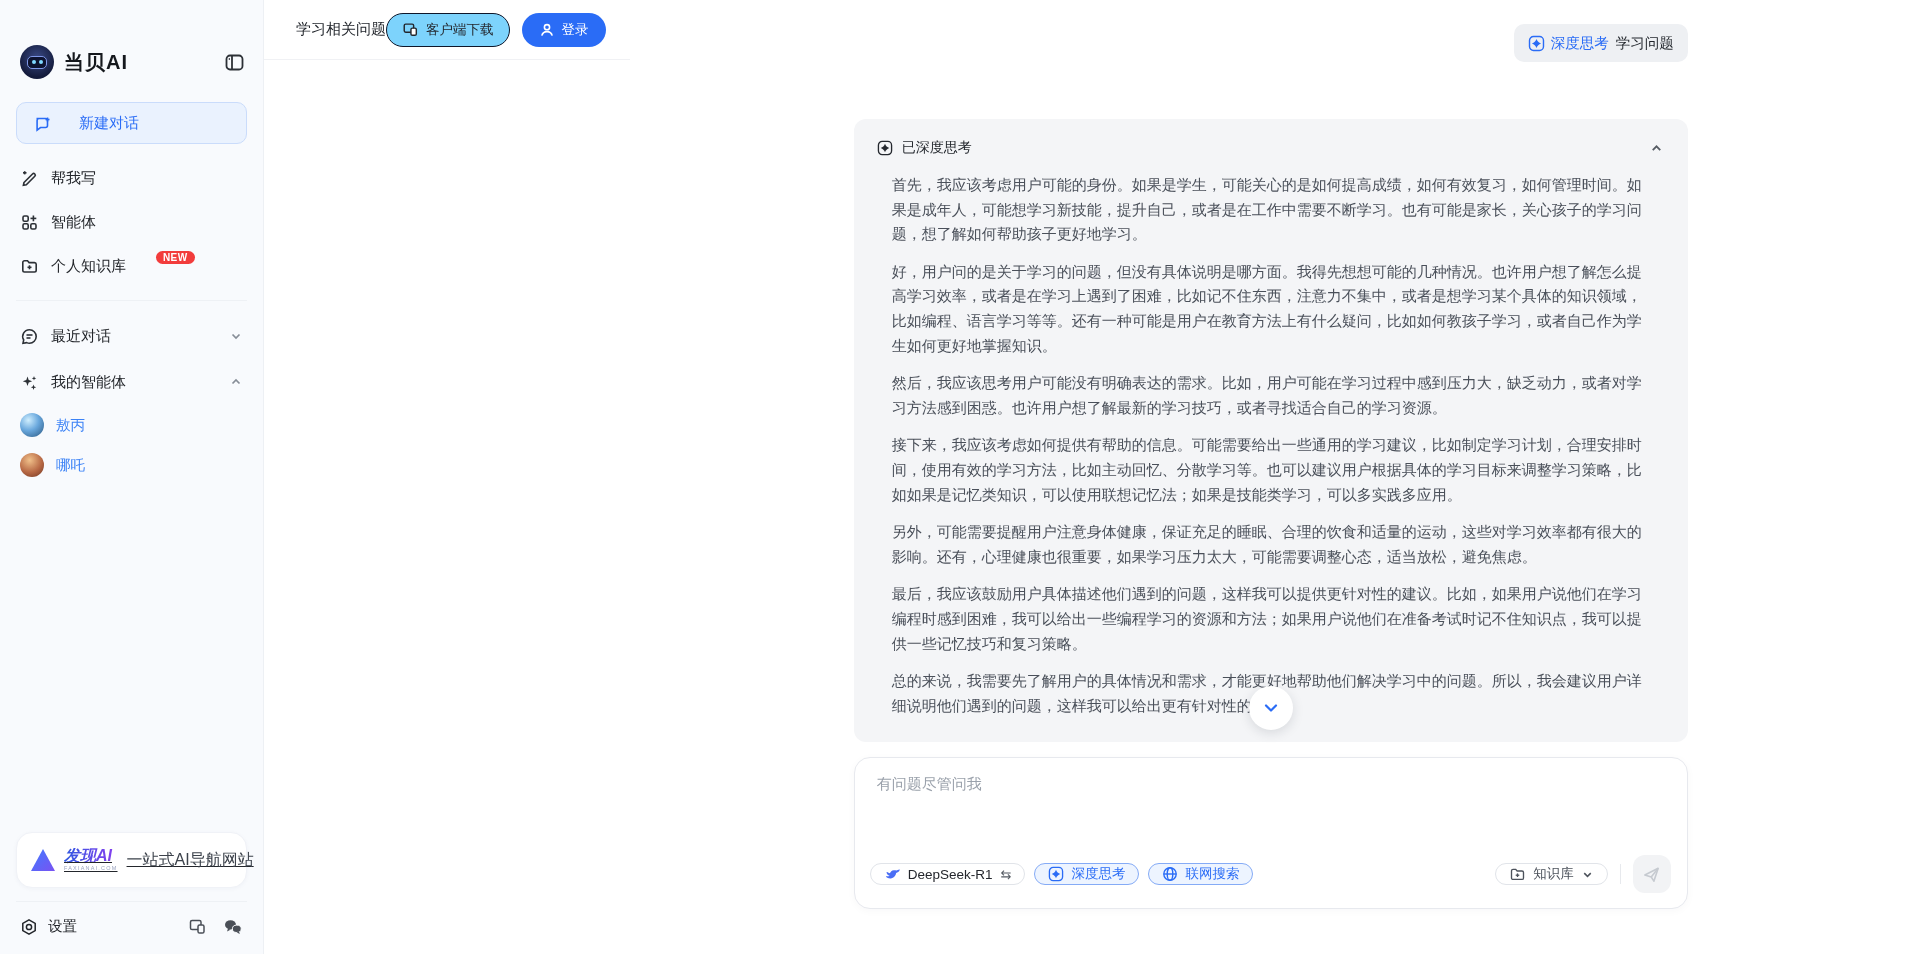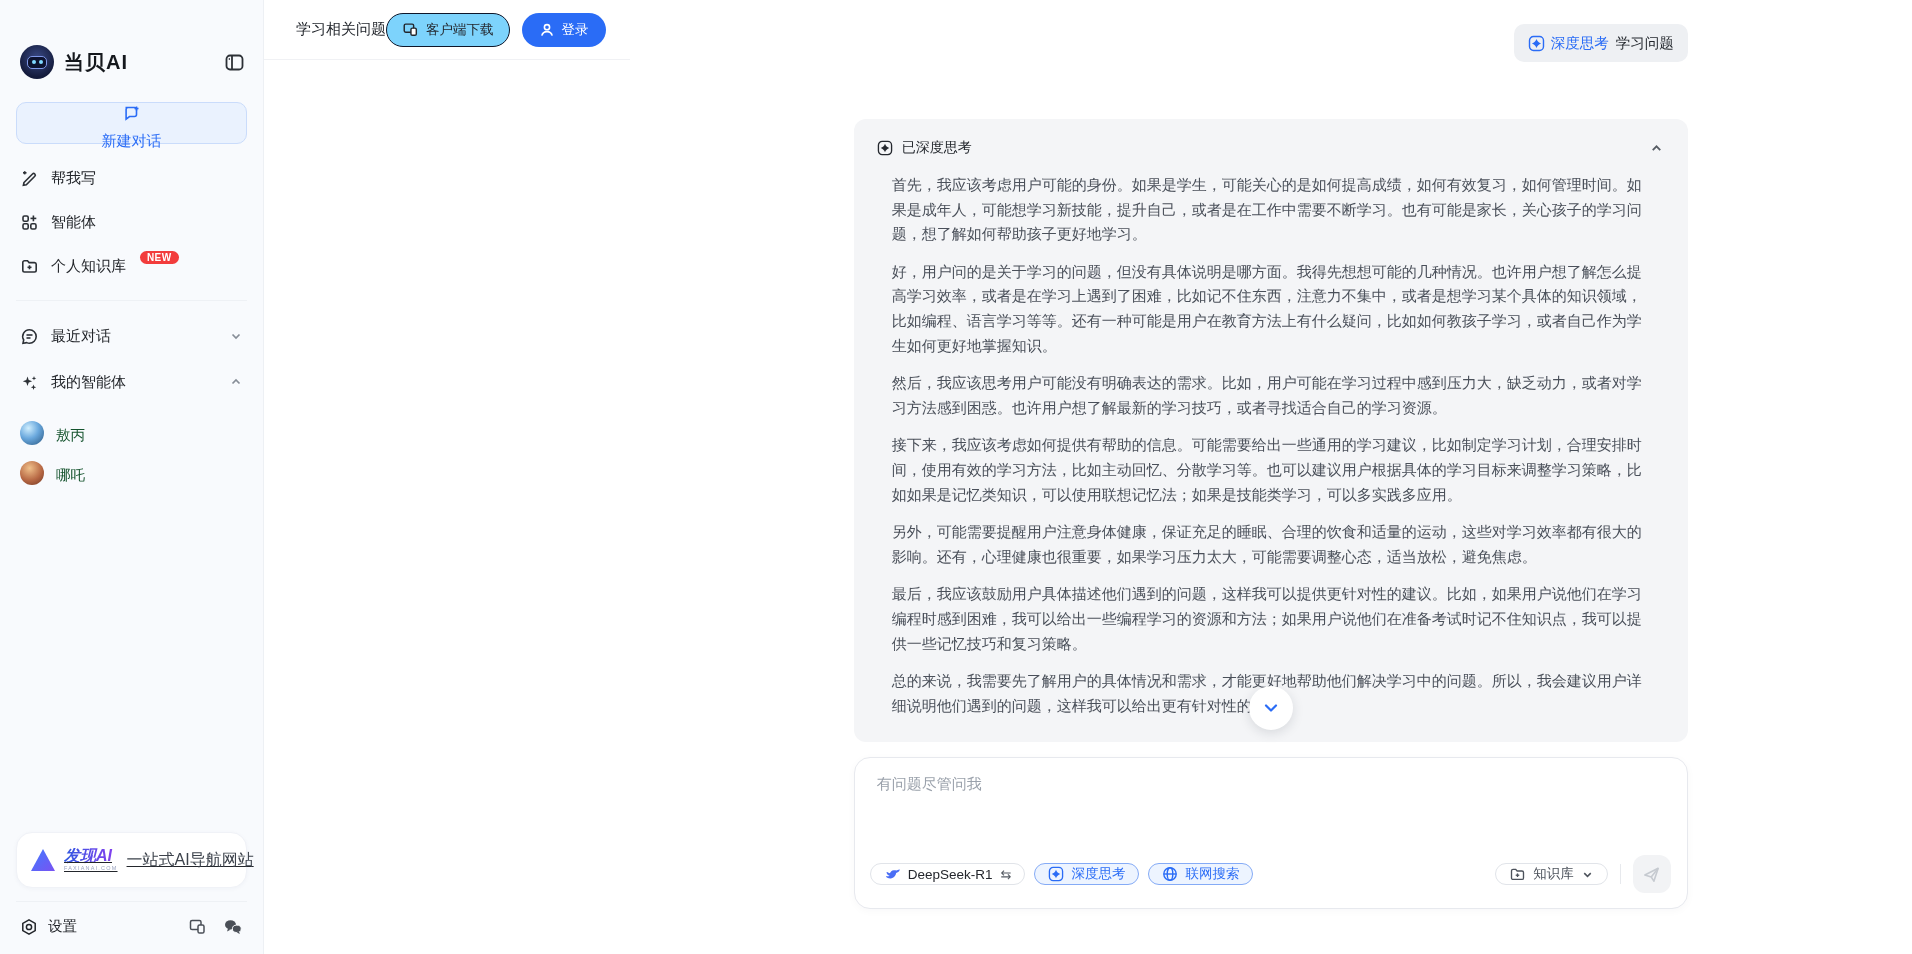--- a/index.html
+++ b/index.html
@@ -15,32 +15,32 @@
     background:radial-gradient(circle at 50% 38%, #3a4a86 0%, #141b3c 70%);
     display:flex; align-items:center; justify-content:center; position:relative; }
   .logo-face { width:20px; height:13px; border-radius:5px; background:#0d1330;
     border:1.5px solid #7e97e8; display:flex; align-items:center; justify-content:center; gap:3px; }
   .logo-face i { width:4px; height:4px; border-radius:2px; background:#7fd9ff; display:block; }
   .logo-text { font-size:20px; font-weight:700; letter-spacing:1px; color:#15181d; }
   .collapse-btn { margin-left:auto; background:none; border:none; cursor:pointer;
     display:flex; align-items:center; color:#2c3036; }
   .new-chat { margin:8px 16px 12px; height:42px; border-radius:10px; cursor:pointer;
     background:#eaf2fe; border:1px solid #cadcfb; color:#2a6cf6;
-    display:flex; align-items:center; gap:10px; padding:0 16px; font-size:15px;flex-direction:column; }
+    display:flex; align-items:center; gap:27px; padding:9px 16px; font-size:15px; }
   .nav-item { height:44px; margin:0 8px; border-radius:10px; display:flex; align-items:center;
     gap:12px; padding:0 12px; font-size:15px; color:#23262b; cursor:pointer; }
   .nav-item .ic, .sect .ic { color:#2c3036; display:flex; }
   .badge-new { background:#f23c3c; color:#fff; font-size:10px; font-weight:700;
-    padding:1px 7px; border-radius:999px; transform:translateY(-9px); margin-left:2px; letter-spacing:.4px; }
+    padding:1px 7px; border-radius:999px; transform:translateY(-9px); margin-left:18px; letter-spacing:.4px; }
   .side-div { border:none; border-top:1px solid #eef1f5; margin:12px 16px; }
   .sect { height:46px; margin:0 8px; display:flex; align-items:center; gap:12px; padding:0 12px;
     font-size:15px; color:#23262b; cursor:pointer; }
   .sect .chev { margin-left:auto; color:#868d97; display:flex; }
-  .agent { height:40px; margin:0 8px; display:flex; align-items:flex-end; gap:12px; padding:0 12px;
-    font-size:14.5px; color:#14532d; cursor:pointer; border-radius:10px; }
+  .agent { height:40px; margin:0 8px; display:flex; align-items:center; gap:12px; padding:0 12px;
+    font-size:14.5px; color:#3b82f6; cursor:pointer; border-radius:10px; }
   .avatar { width:24px; height:24px; border-radius:50%; flex:0 0 24px; }
   .avatar.aobing { background:radial-gradient(circle at 35% 30%, #cfeefe 0%, #6aa8dd 45%, #27557f 100%); }
   .avatar.nezha  { background:radial-gradient(circle at 40% 30%, #f0c08a 0%, #b76844 55%, #6e3420 100%); }
   .side-bottom { margin-top:auto; padding:0 16px 12px; }
   .promo { height:56px; background:#fff; border:1px solid #f0f2f7; border-radius:16px;
     display:flex; align-items:center; gap:9px; padding:0 14px; cursor:pointer;
     box-shadow:0 1px 4px rgba(30,50,90,.04);text-decoration:underline; }
   .promo-mark { width:24px; height:22px; clip-path:polygon(50% 0,100% 100%,0 100%);
     background:linear-gradient(135deg,#3f7bff 0%, #7a52f2 100%); flex:0 0 24px; }
   .promo-brand { display:flex; flex-direction:column; line-height:1; }

